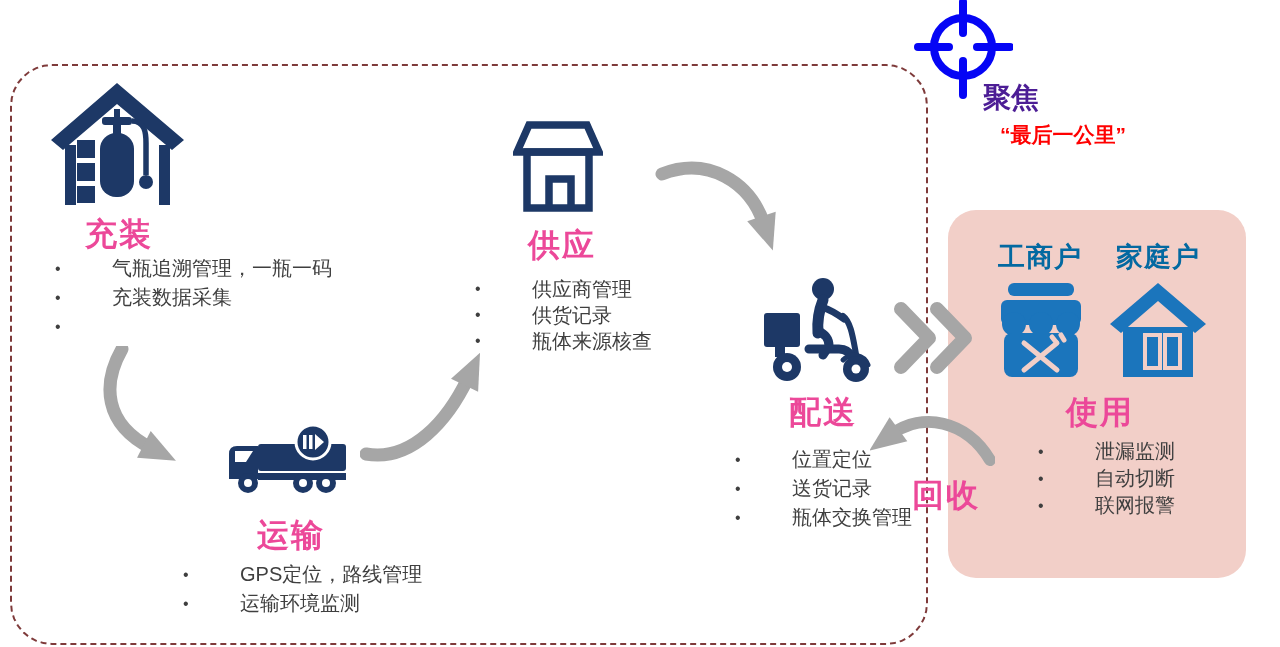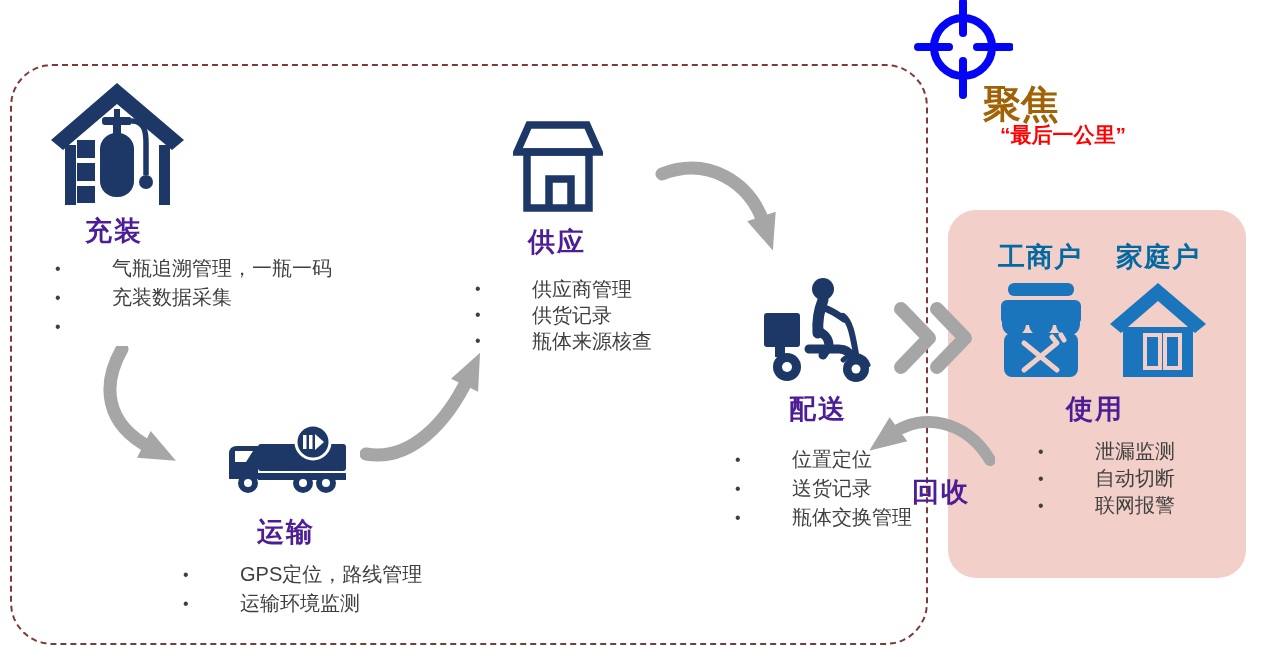--- a/index.html
+++ b/index.html
@@ -1,23 +1,23 @@
 <!DOCTYPE html>
 <html><head>
 <meta charset="utf-8">
 <style>
   html,body{margin:0;padding:0;background:#fff;}
   body{width:1280px;height:647px;position:relative;overflow:hidden;
        font-family:"Liberation Sans","DejaVu Sans",sans-serif;}
   .abs{position:absolute;}
   .dashed-box{left:10px;top:64px;width:914px;height:577px;border:2.5px dashed #7E3A3A;border-radius:42px;}
   .pink-panel{left:948px;top:210px;width:298px;height:368px;background:#F2CFC8;border-radius:28px;}
-  .stage-label{font-size:27px;font-weight:700;color:#4c1d95;letter-spacing:2px;white-space:nowrap;}
+  .stage-label{font-size:32px;font-weight:700;color:#ec4899;letter-spacing:2px;white-space:nowrap;}
   .user-label{font-size:27px;font-weight:700;color:#0369a1;letter-spacing:1px;white-space:nowrap;}
-  .focus-title{font-size:38px;font-weight:700;color:#a16207;white-space:nowrap;}
+  .focus-title{font-size:28px;font-weight:700;color:#4c1d95;white-space:nowrap;}
   .focus-subtitle{font-size:21px;font-weight:700;color:#FF0000;white-space:nowrap;}
   .bullets{display:block;}
   .bullet-row{display:flex;line-height:29px;}
   .bullets.tight .bullet-row{line-height:26px;}
   .bullets.mid .bullet-row{line-height:27px;}
   .dot{width:31px;flex:none;font-size:16px;color:#3F3F3F;padding-left:3px;}
   .bt{font-size:20px;color:#3F3F3F;white-space:nowrap;margin-left:26px;}
   svg{display:block;}
 </style>
 </head>

